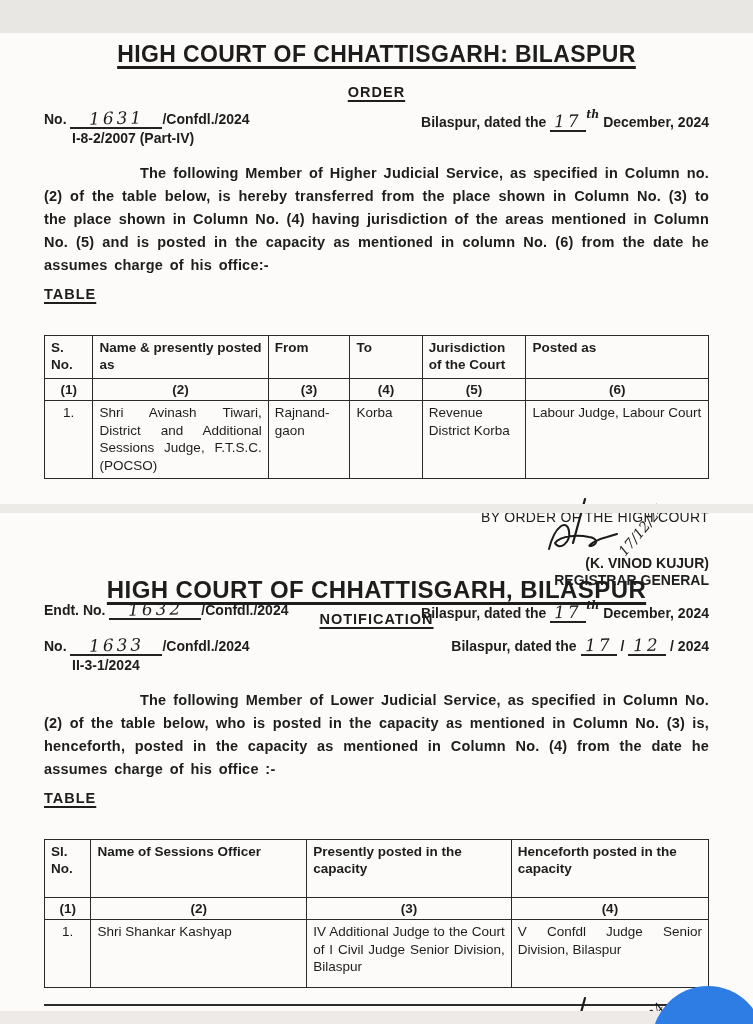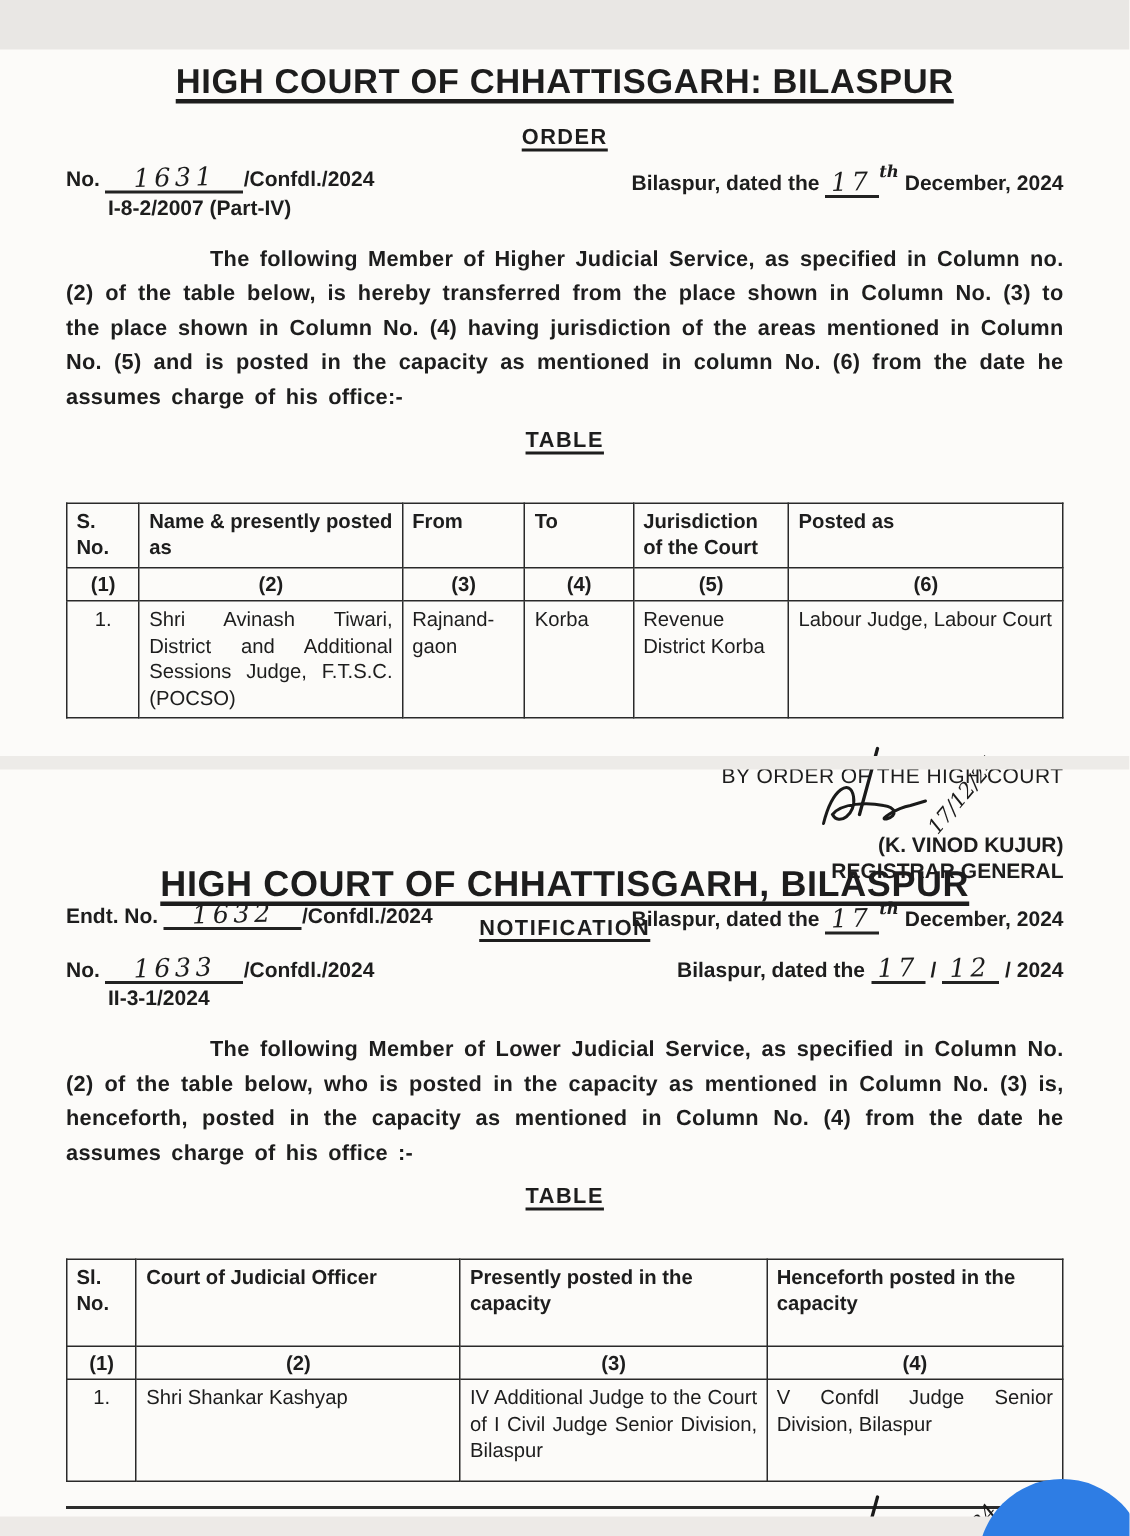--- a/index.html
+++ b/index.html
@@ -35,21 +35,21 @@
   .fill { display:inline-block; border-bottom:2px solid #222; text-align:center; line-height:15px; }
   .fill.num { min-width:92px; padding:0 4px; }
   .fill.day { min-width:36px; }
   .fill.mon { min-width:38px; }
   sup.hw-sup { font-family:"DejaVu Serif", serif; font-style:italic; font-size:11px; font-weight:600;
         position:relative; top:-3px; }
 
   .body-text { margin-top:16px; font-size:14.5px; font-weight:600; line-height:1.58;
                text-align:justify; text-indent:96px; letter-spacing:.2px; word-spacing:2.5px; }
 
-  .table-label { text-align:center; margin:8px 0 6px; }
+  .table-label { margin:8px 0 6px; }
   .table-label span { font-size:14.5px; font-weight:800; letter-spacing:1px;
                text-decoration:underline; text-decoration-thickness:2px; text-underline-offset:3px; }
 
   table { width:100%; border-collapse:collapse; table-layout:fixed;margin-top:32px; }
   th, td { border:1.8px solid #2a2a2a; padding:3px 6px 4px; vertical-align:top;
            font-size:13.5px; line-height:1.3; }
   th { font-weight:800; text-align:left; }
   .idx td { text-align:center; font-weight:800; padding:2px 4px; }
   td.sn { text-align:center; }
   td.just { text-align:justify; }
@@ -201,21 +201,21 @@
     <table>
       <colgroup>
         <col style="width:7%">
           <col style="width:32.5%">
           <col style="width:30.8%">
           <col style="width:29.7%">
       </colgroup>
       <tbody>
           <tr>
         <th style="height:58px;">Sl. No.</th>
-        <th>Court of Judicial Officer</th>
+        <th>Name of Sessions Officer</th>
         <th>Presently posted in the capacity</th>
         <th>Henceforth posted in the capacity</th>
       </tr>
       <tr class="idx">
         <td>(1)</td>
         <td>(2)</td>
         <td>(3)</td>
         <td>(4)</td>
       </tr>
       <tr>

